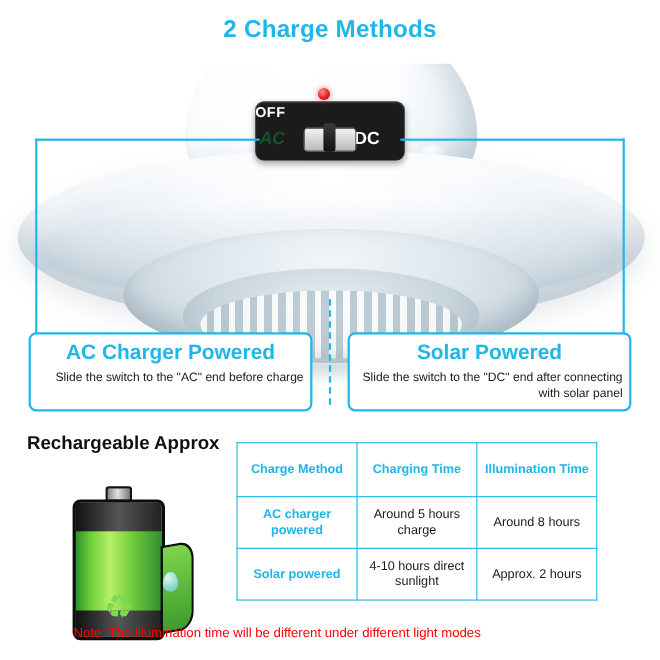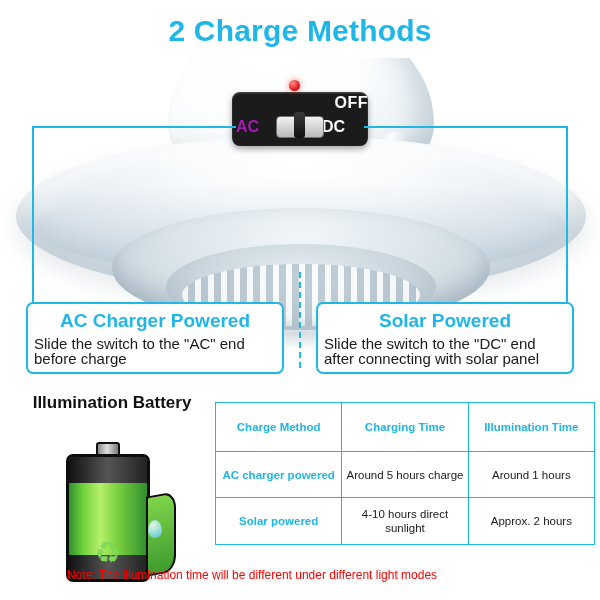--- a/index.html
+++ b/index.html
@@ -21,21 +21,21 @@
     height: 600px;
   }
 
   
   .title {
     position: absolute;
     top: 14px;
     left: 0;
     width: 600px;
     text-align: center;
-    font-size: 30px;
+    font-size: 22px;
     font-weight: bold;
     color: #1fb6e8;
     letter-spacing: 0.2px;
   }
 
   
   .photo-area {
     position: absolute;
     top: 58px;
     left: 0;
@@ -151,33 +151,34 @@
     height: 11px;
     border-radius: 50%;
     background: radial-gradient(circle at 35% 30%, #ff8a8a, #e01c1c 60%, #a80d0d 100%);
     box-shadow: 0 0 6px rgba(230,30,30,.6);
   }
   .lbl-off {
     position: absolute;
     left: 232px;
     top: 94px;
     width: 136px;
-    text-align: right;
+    text-align: left;
     color: #ffffff;
-    font-size: 16px;
+    font-size: 13px;
     font-weight: bold;
     letter-spacing: .5px;
   }
   .lbl-ac {
     position: absolute;
     left: 236px;
     top: 118px;
-    color: #a21caf;
+    color: #14532d;
     font-size: 16px;
     font-weight: bold;
+    font-style: italic;
   }
   .lbl-dc {
     position: absolute;
     left: 322px;
     top: 118px;
     color: #ffffff;
     font-size: 16px;
     font-weight: bold;
   }
   .toggle-body {
@@ -234,23 +235,23 @@
   .card-right { left: 316px; width: 258px; }
 
   .card-title {
     text-align: center;
     color: #1fb6e8;
     font-size: 19px;
     font-weight: bold;
     margin-top: 6px;
   }
   .card-text {
-    text-align: left;
+    text-align: right;
     color: #1a1a1a;
-    font-size: 15px;
+    font-size: 11px;
     line-height: 15px;
     margin-top: 4px;
     padding: 0 6px;
   }
 
   
   .battery-block {
     position: absolute;
     left: 12px;
     top: 392px;
@@ -337,21 +338,21 @@
     background: radial-gradient(circle at 35% 30%, #ffffff, #a9e8f5 45%, #53c2dd 100%);
     border-radius: 50% 50% 50% 50% / 60% 60% 40% 40%;
     opacity: .85;
   }
 
   
   .table {
     position: absolute;
     left: 215px;
     top: 402px;
-    width: 380px;
+    width: 328px;
     border-collapse: collapse;
     table-layout: fixed;
   }
   .table th, .table td {
     border: 1px solid #1fb6e8;
     text-align: center;
     vertical-align: middle;
     font-size: 11.5px;
     line-height: 14px;
     padding: 9px 3px;
@@ -422,21 +423,21 @@
     <div class="card-title">AC Charger Powered</div>
     <div class="card-text">Slide the switch to the "AC" end before charge</div>
   </div>
 
   <div class="card card-right">
     <div class="card-title">Solar Powered</div>
     <div class="card-text">Slide the switch to the "DC" end after connecting with solar panel</div>
   </div>
 
   <div class="battery-block">
-    <div class="battery-cap">Illumination Battery</div>
+    <div class="battery-cap">Rechargeable Approx</div>
     <div class="battery-img">
       <div class="bat-terminal"></div>
       <div class="bat-body">
         <div class="bat-top-black"></div>
         <div class="bat-bottom-black"></div>
       </div>
       <div class="bat-label-flap"></div>
       <div class="recycle">♻</div>
       <div class="bat-drop"></div>
     </div>
@@ -447,21 +448,21 @@
       <tr>
         <th>Charge Method</th>
         <th>Charging Time</th>
         <th>Illumination Time</th>
       </tr>
     </thead>
     <tbody>
       <tr>
         <td class="method">AC charger powered</td>
         <td>Around 5 hours charge</td>
-        <td>Around 1 hours</td>
+        <td>Around 8 hours</td>
       </tr>
       <tr>
         <td class="method">Solar powered</td>
         <td>4-10 hours direct sunlight</td>
         <td>Approx. 2 hours</td>
       </tr>
     </tbody>
   </table>
 
   <div class="note">Note: The illumination time will be different under different light modes</div>

